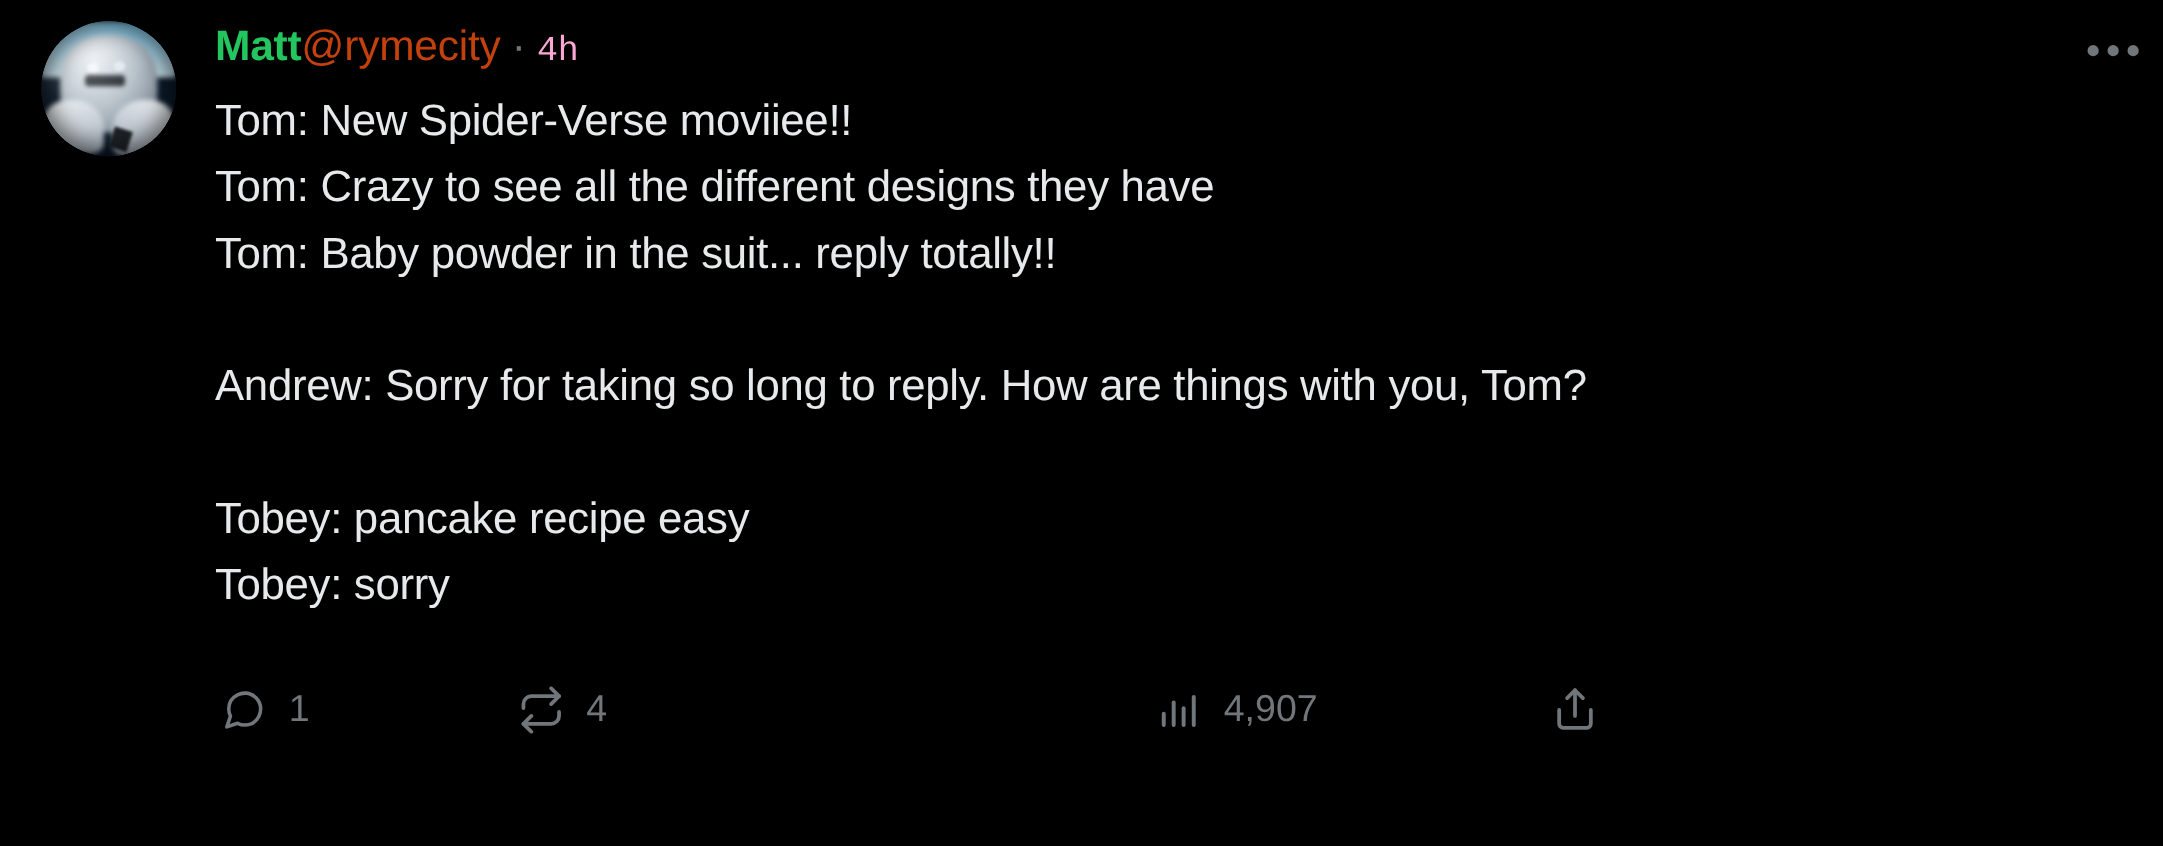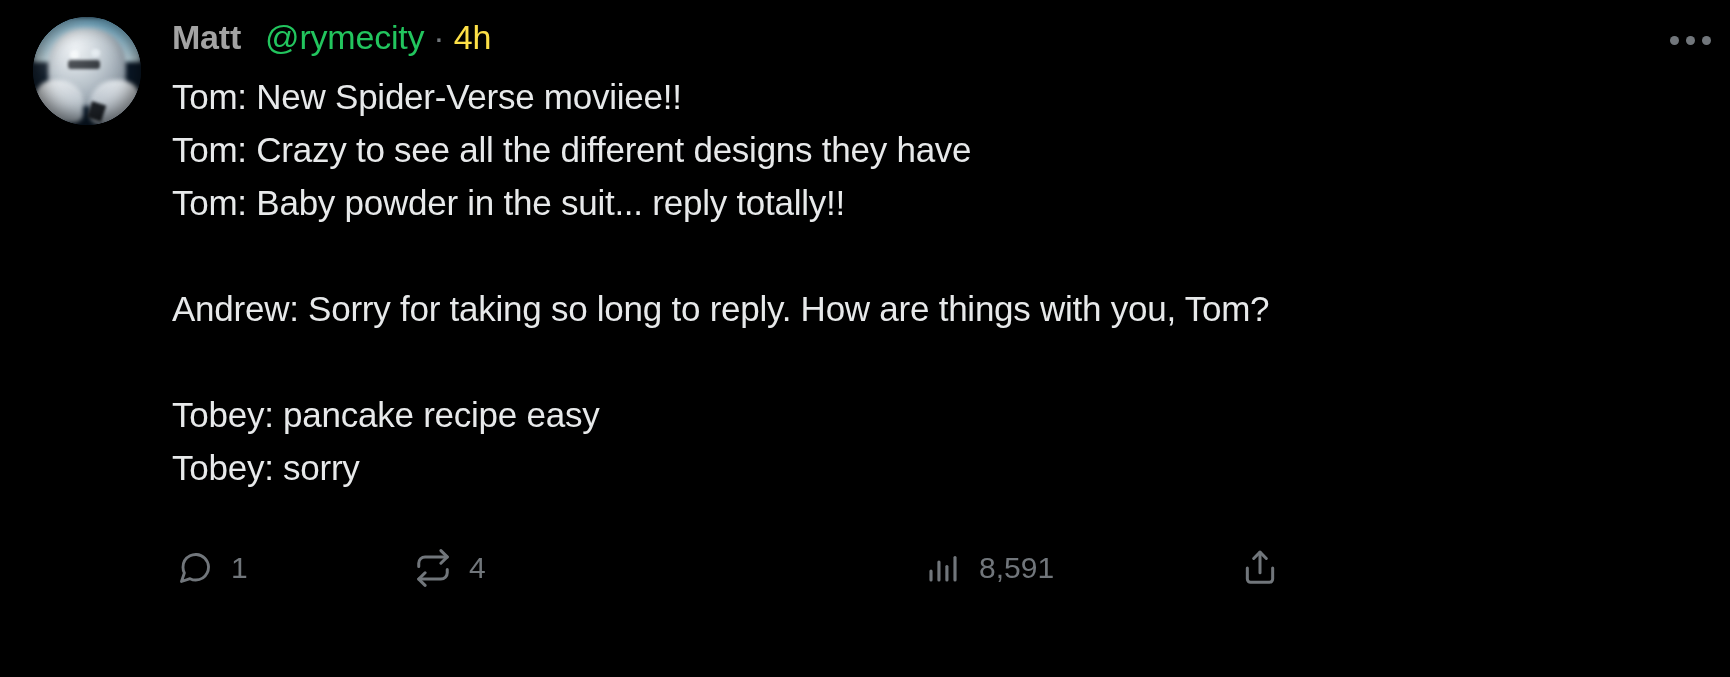--- a/index.html
+++ b/index.html
@@ -122,40 +122,41 @@
   }
 
   .head-row {
     display: flex;
     align-items: baseline;
     height: 48px;
   }
   .display-name {
     font-size: 34px;
     font-weight: 700;
-    color: #a3a3a3;
+    color: #22c55e;
     letter-spacing: -0.2px;
     text-align: right;
   }
   .handle {
     font-size: 34px;
     font-weight: 400;
-    color: #22c55e;
-    margin-left: 24px;
+    color: #c2410c;
+    margin-left: 0;
     letter-spacing: -0.2px;
   }
   .dot-sep {
     font-size: 34px;
     color: #71767b;
     margin: 0 9px;
   }
   .timestamp {
-    font-size: 34px;
-    color: #fde047;
+    font-size: 28px;
+    color: #f9a8d4;
     letter-spacing: -0.2px;
+    font-family: Liberation Mono, monospace;
   }
 
   .more-btn {
     position: absolute;
     right: 10px;
     top: 22px;
     width: 60px;
     height: 36px;
     display: flex;
     align-items: center;
@@ -291,21 +292,21 @@
 
     <div class="action a-views">
       <span class="ic">
         <svg width="36" height="36" viewBox="0 0 24 24" fill="none" stroke="#71767b" stroke-width="2.1" stroke-linecap="round">
           <line x1="4" y1="20" x2="4" y2="14"></line>
           <line x1="9.3" y1="20" x2="9.3" y2="8"></line>
           <line x1="14.6" y1="20" x2="14.6" y2="11"></line>
           <line x1="20" y1="20" x2="20" y2="5"></line>
         </svg>
       </span>
-      <span class="cnt">8,591</span>
+      <span class="cnt">4,907</span>
     </div>
 
     <div class="action a-share">
       <span class="ic">
         <svg width="38" height="38" viewBox="0 0 24 24" fill="none" stroke="#71767b" stroke-width="1.9" stroke-linecap="round" stroke-linejoin="round">
           <path d="M4 12v7a2 2 0 0 0 2 2h12a2 2 0 0 0 2-2v-7"></path>
           <polyline points="16 6 12 2 8 6"></polyline>
           <line x1="12" y1="2" x2="12" y2="15"></line>
         </svg>
       </span>

